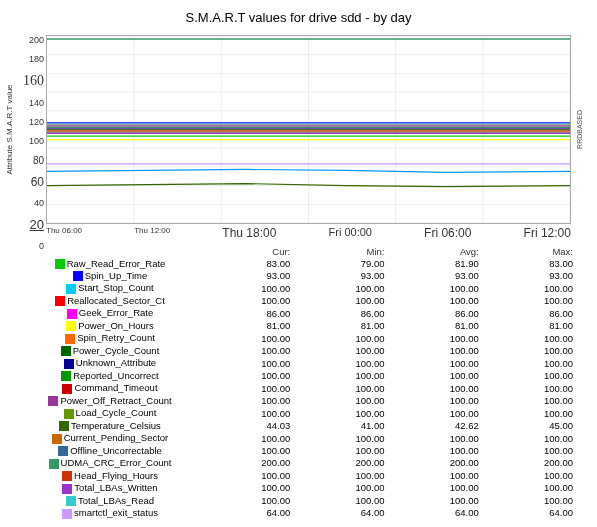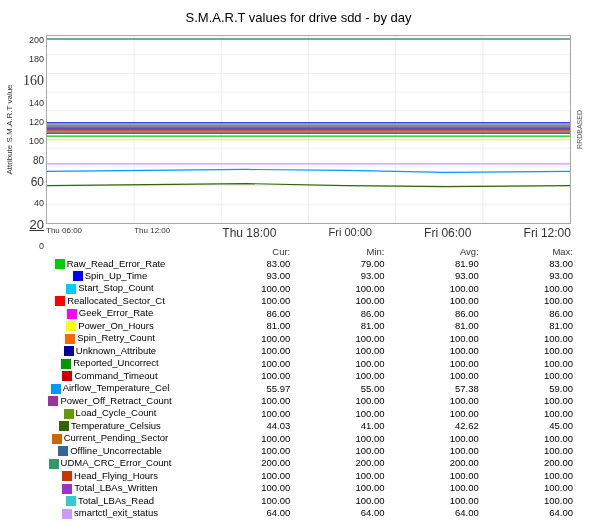--- a/index.html
+++ b/index.html
@@ -227,20 +227,29 @@
     <td>
       <span class="legend-color" style="background:#ff6600; display:inline-block; width:10px; height:10px; vertical-align:middle; margin-right:2px;"></span><span>Spin_Retry_Count</span>
     </td>
     <td>100.00</td>
     <td>100.00</td>
     <td>100.00</td>
     <td>100.00</td>
   </tr>
           <tr>
     <td>
+      <span class="legend-color" style="background:#006600; display:inline-block; width:10px; height:10px; vertical-align:middle; margin-right:2px;"></span><span>Power_Cycle_Count</span>
+    </td>
+    <td>100.00</td>
+    <td>100.00</td>
+    <td>100.00</td>
+    <td>100.00</td>
+  </tr>
+          <tr>
+    <td>
       <span class="legend-color" style="background:#000099; display:inline-block; width:10px; height:10px; vertical-align:middle; margin-right:2px;"></span><span>Unknown_Attribute</span>
     </td>
     <td>100.00</td>
     <td>100.00</td>
     <td>100.00</td>
     <td>100.00</td>
   </tr>
           <tr>
     <td>
       <span class="legend-color" style="background:#009900; display:inline-block; width:10px; height:10px; vertical-align:middle; margin-right:2px;"></span><span>Reported_Uncorrect</span>
@@ -251,29 +260,20 @@
     <td>100.00</td>
   </tr>
           <tr>
     <td>
       <span class="legend-color" style="background:#cc0000; display:inline-block; width:10px; height:10px; vertical-align:middle; margin-right:2px;"></span><span>Command_Timeout</span>
     </td>
     <td>100.00</td>
     <td>100.00</td>
     <td>100.00</td>
     <td>100.00</td>
-  </tr>
-          <tr>
-    <td>
-      <span class="legend-color" style="background:#0099ff; display:inline-block; width:10px; height:10px; vertical-align:middle; margin-right:2px;"></span><span>Airflow_Temperature_Cel</span>
-    </td>
-    <td>55.97</td>
-    <td>55.00</td>
-    <td>57.38</td>
-    <td>59.00</td>
   </tr>
           <tr>
     <td>
       <span class="legend-color" style="background:#993399; display:inline-block; width:10px; height:10px; vertical-align:middle; margin-right:2px;"></span><span>Power_Off_Retract_Count</span>
     </td>
     <td>100.00</td>
     <td>100.00</td>
     <td>100.00</td>
     <td>100.00</td>
   </tr>

